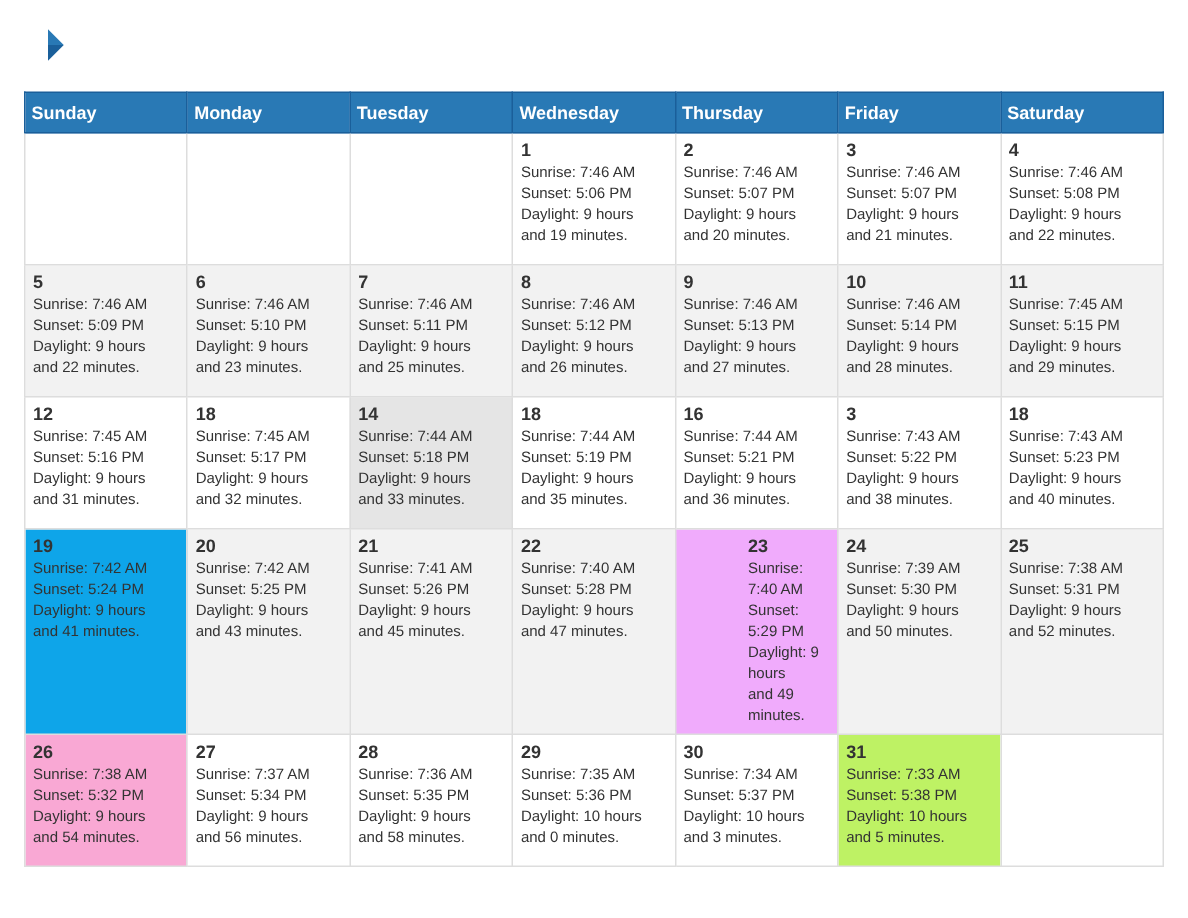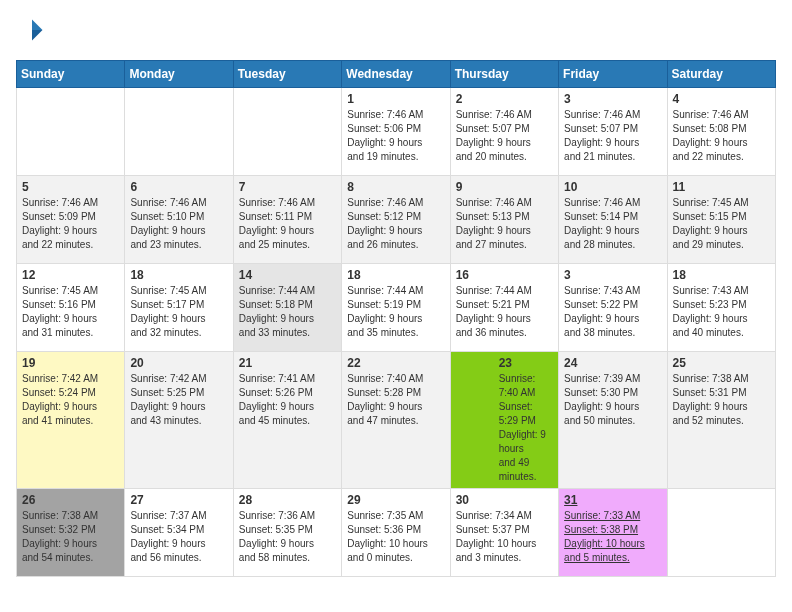--- a/index.html
+++ b/index.html
@@ -254,21 +254,21 @@
         </td>
         <td style="background-color: rgb(255, 255, 255);">
           <span class="day-number">18</span>
           <div class="day-info" style="white-space: pre-line;">Sunrise: 7:43 AM
 Sunset: 5:23 PM
 Daylight: 9 hours
 and 40 minutes.</div>
         </td>
       </tr>
       <tr>
-        <td style="background-color: #fef9c3;">
+        <td style="background-color: #0ea5e9;">
           <span class="day-number">19</span>
           <div class="day-info" style="white-space: pre-line;">Sunrise: 7:42 AM
 Sunset: 5:24 PM
 Daylight: 9 hours
 and 41 minutes.</div>
         </td>
         <td style="background-color: rgb(242, 242, 242);">
           <span class="day-number">20</span>
           <div class="day-info" style="white-space: pre-line;">Sunrise: 7:42 AM
 Sunset: 5:25 PM
@@ -282,21 +282,21 @@
 Daylight: 9 hours
 and 45 minutes.</div>
         </td>
         <td style="background-color: rgb(242, 242, 242);">
           <span class="day-number">22</span>
           <div class="day-info" style="white-space: pre-line;">Sunrise: 7:40 AM
 Sunset: 5:28 PM
 Daylight: 9 hours
 and 47 minutes.</div>
         </td>
-        <td style="background-color: #84cc16; padding-left: 48px;">
+        <td style="background-color: #f0abfc; padding-left: 48px;">
           <span class="day-number">23</span>
           <div class="day-info" style="white-space: pre-line;">Sunrise: 7:40 AM
 Sunset: 5:29 PM
 Daylight: 9 hours
 and 49 minutes.</div>
         </td>
         <td style="background-color: rgb(242, 242, 242);">
           <span class="day-number">24</span>
           <div class="day-info" style="white-space: pre-line;">Sunrise: 7:39 AM
 Sunset: 5:30 PM
@@ -305,21 +305,21 @@
         </td>
         <td style="background-color: rgb(242, 242, 242);">
           <span class="day-number">25</span>
           <div class="day-info" style="white-space: pre-line;">Sunrise: 7:38 AM
 Sunset: 5:31 PM
 Daylight: 9 hours
 and 52 minutes.</div>
         </td>
       </tr>
       <tr>
-        <td style="background-color: #a3a3a3;">
+        <td style="background-color: #f9a8d4;">
           <span class="day-number">26</span>
           <div class="day-info" style="white-space: pre-line;">Sunrise: 7:38 AM
 Sunset: 5:32 PM
 Daylight: 9 hours
 and 54 minutes.</div>
         </td>
         <td style="background-color: rgb(255, 255, 255);">
           <span class="day-number">27</span>
           <div class="day-info" style="white-space: pre-line;">Sunrise: 7:37 AM
 Sunset: 5:34 PM
@@ -340,21 +340,21 @@
 Daylight: 10 hours
 and 0 minutes.</div>
         </td>
         <td style="background-color: rgb(255, 255, 255);">
           <span class="day-number">30</span>
           <div class="day-info" style="white-space: pre-line;">Sunrise: 7:34 AM
 Sunset: 5:37 PM
 Daylight: 10 hours
 and 3 minutes.</div>
         </td>
-        <td style="background-color: #f0abfc; text-decoration: underline;">
+        <td style="background-color: #bef264;">
           <span class="day-number">31</span>
           <div class="day-info" style="white-space: pre-line;">Sunrise: 7:33 AM
 Sunset: 5:38 PM
 Daylight: 10 hours
 and 5 minutes.</div>
         </td>
         <td class="empty-cell"></td>
       </tr>
     </tbody>
 </table>

